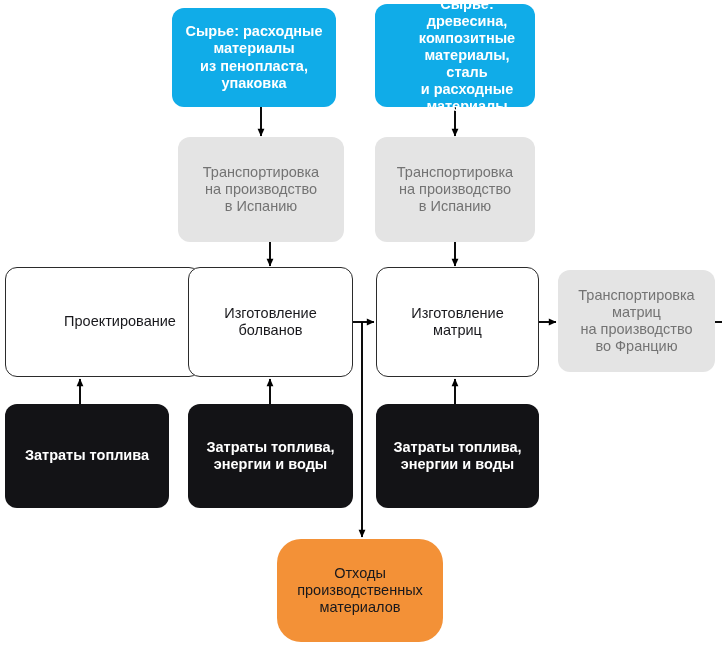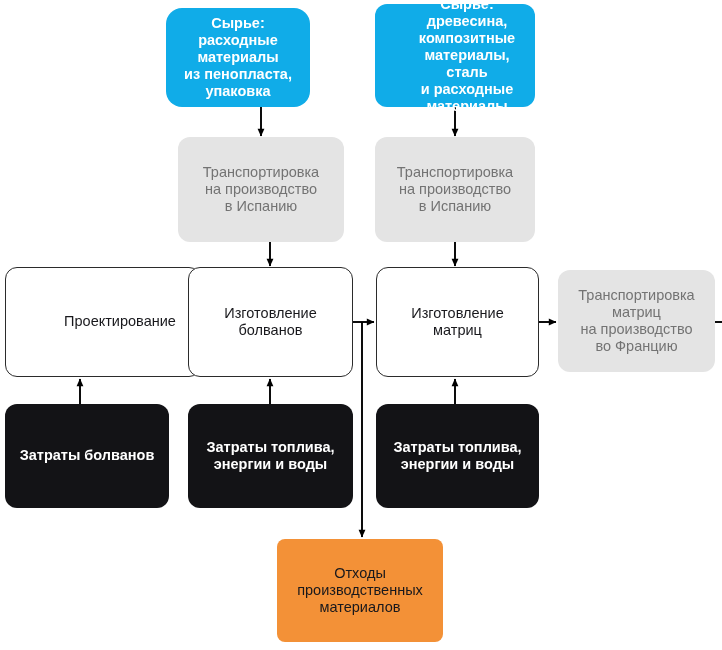--- a/index.html
+++ b/index.html
@@ -58,21 +58,21 @@
     color: #ffffff;
     font-weight: bold;
     font-size: 14.5px;
     border-radius: 12px;
   }
   .node-waste {
     background: #F39137;
     color: #18181c;
     font-weight: normal;
     font-size: 14.5px;
-    border-radius: 8px;
+    border-radius: 24px;
   }
   #edges {
     position: absolute;
     left: 0;
     top: 0;
     width: 722px;
     height: 650px;
     pointer-events: none;
   }
 </style>
@@ -109,21 +109,21 @@
       <line x1="715" y1="322" x2="722" y2="322"></line>
 
       <line x1="80" y1="404" x2="80" y2="379" marker-end="url(#arrowhead)"></line>
 
       <line x1="270" y1="404" x2="270" y2="379" marker-end="url(#arrowhead)"></line>
 
       <line x1="455" y1="404" x2="455" y2="379" marker-end="url(#arrowhead)"></line>
     </g>
   </svg>
 
-  <div class="node node-source" style="left:166px; top:8px; width:144px; height:99px;border-radius:16px;">Сырье: расходные
+  <div class="node node-source" style="left:172px; top:8px; width:164px; height:99px;">Сырье: расходные
 материалы
 из пенопласта,
 упаковка</div>
 
   <div class="node node-source" style="left:375px; top:4px; width:160px; height:103px;padding-left:30px;">Сырье: древесина,
 композитные
 материалы, сталь
 и расходные
 материалы</div>
 
@@ -141,21 +141,21 @@
 болванов</div>
 
   <div class="node node-process" style="left:376px; top:267px; width:163px; height:110px;">Изготовление
 матриц</div>
 
   <div class="node node-transport" style="left:558px; top:270px; width:157px; height:102px;">Транспортировка
 матриц
 на производство
 во Францию</div>
 
-  <div class="node node-input" style="left:5px; top:404px; width:164px; height:104px;">Затраты болванов</div>
+  <div class="node node-input" style="left:5px; top:404px; width:164px; height:104px;">Затраты топлива</div>
 
   <div class="node node-input" style="left:188px; top:404px; width:165px; height:104px;">Затраты топлива,
 энергии и воды</div>
 
   <div class="node node-input" style="left:376px; top:404px; width:163px; height:104px;">Затраты топлива,
 энергии и воды</div>
 
   <div class="node node-waste" style="left:277px; top:539px; width:166px; height:103px;">Отходы
 производственных
 материалов</div>

